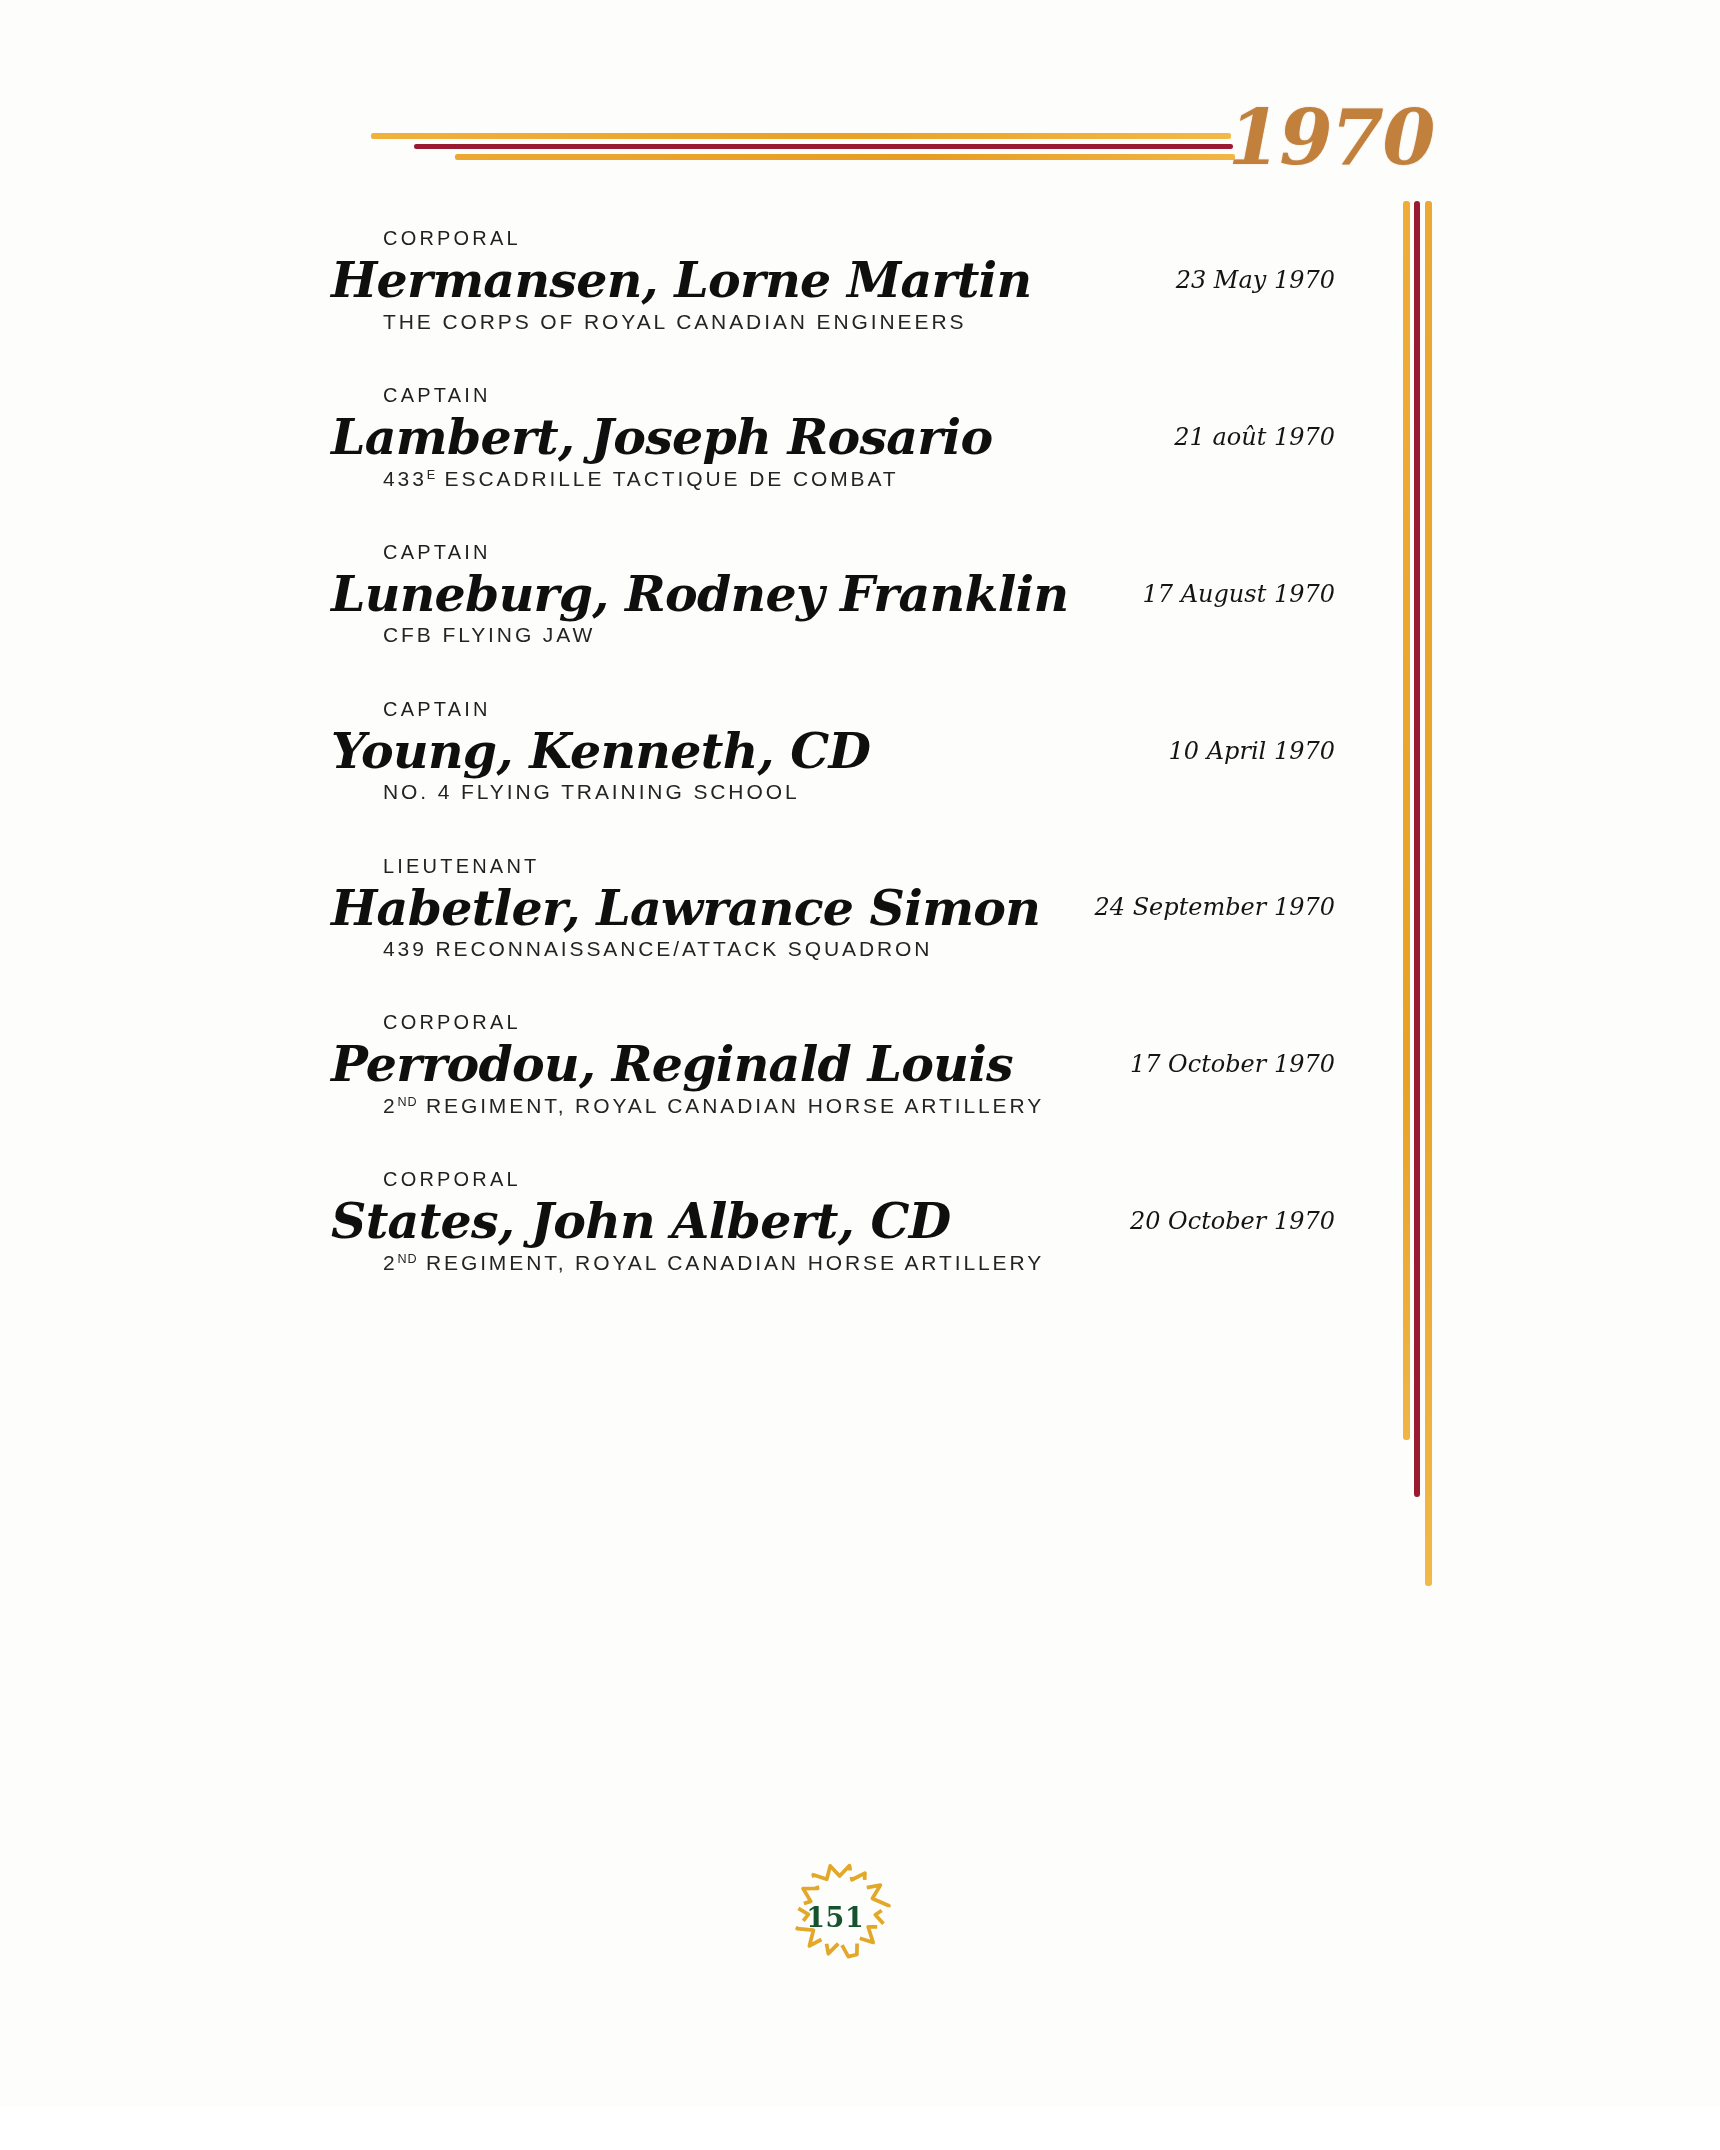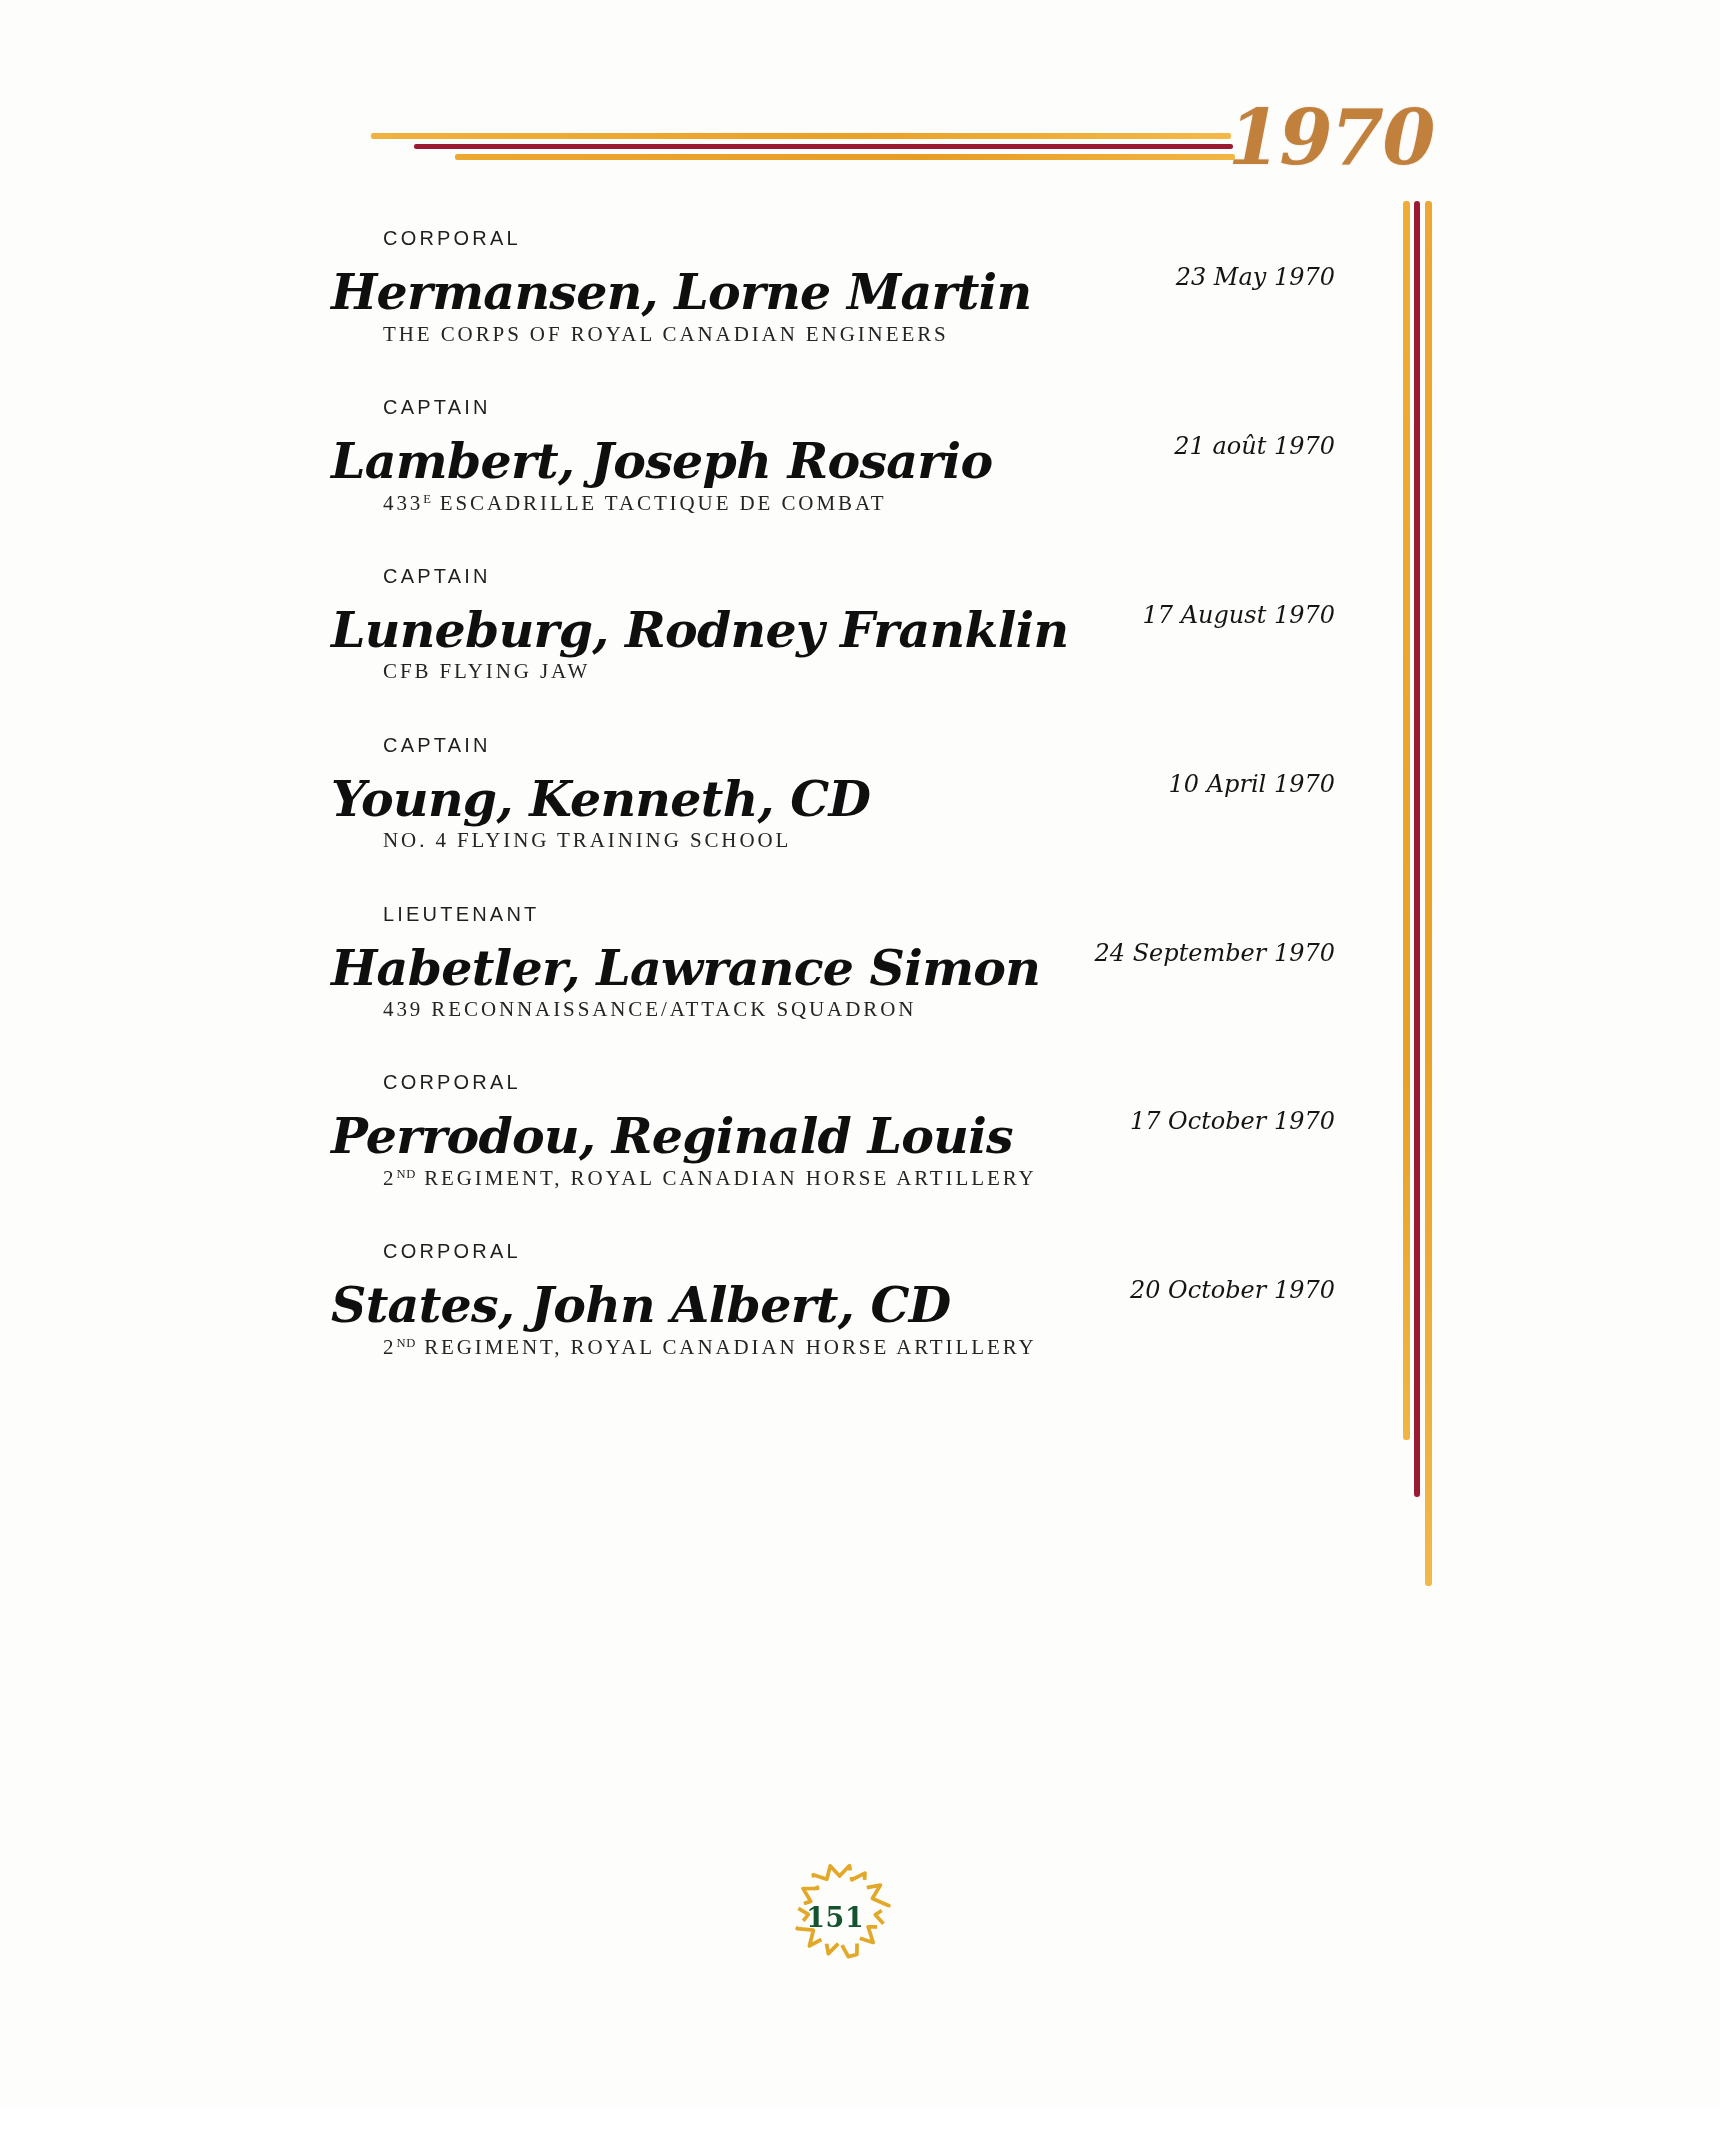--- a/index.html
+++ b/index.html
@@ -55,22 +55,22 @@
     margin-left: 52px;
     font-family: "Liberation Sans", sans-serif;
     font-size: 20px;
     letter-spacing: 3.2px;
     line-height: 1.15;
     color: #1f1f1f;
   }
   .entry-mainrow {
     display: flex;
     justify-content: space-between;
-    align-items: flex-start;
-    margin-top: 14px;
+    align-items: center;
+    margin-top: 2px;
   }
   .entry-name {
     font-size: 49px;
     line-height: 1.15;
     font-style: italic;
     font-weight: bold;
     letter-spacing: -0.7px;
     color: #0f0f0f;
     white-space: nowrap;
   }
@@ -78,21 +78,21 @@
     font-size: 24px;
     line-height: 1.1;
     font-style: italic;
     color: #141414;
     white-space: nowrap;
     padding-left: 29px;
   }
   .entry-unit {
     margin-left: 52px;
     margin-top: 1.4px;
-    font-family: Liberation Serif, serif;
+    font-family: Liberation Sans, sans-serif;
     font-size: 21px;
     letter-spacing: 2.9px;
     line-height: 1.15;
     color: #242424;
     white-space: nowrap;
   }
   .unit-sup { font-size: 0.6em; vertical-align: 0.55em; letter-spacing: 0.7px; }
 
   
   .leaf-wrap {

